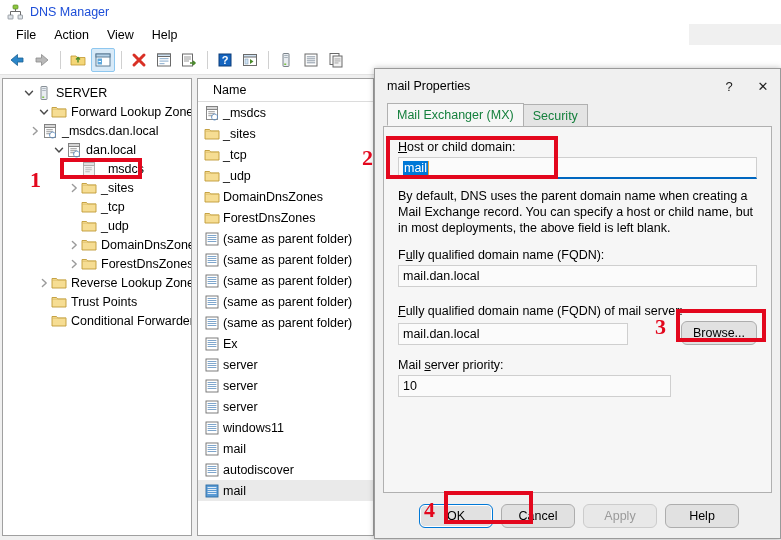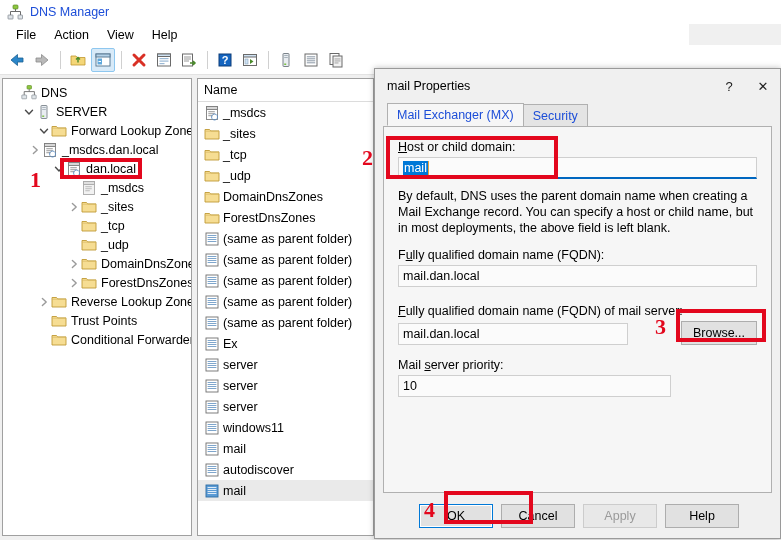--- a/index.html
+++ b/index.html
@@ -69,21 +69,21 @@
     width: 14px; height: 19px; flex: none; display: flex;
     align-items: center; justify-content: center; color: #636363; font-size: 9px;
   }
   .twist svg { display: block; }
   .ticon { width: 16px; height: 16px; flex: none; margin-right: 4px; }
   .tlabel { padding-right: 3px; }
 
   
   .lhead {
     height: 23px; display: flex; align-items: center;
-    padding-left: 6px; font-size: 12.5px;
+    padding-left: 15px; font-size: 12.5px;
     background: #ffffff; border-bottom: 1px solid #dcdcdc;
   }
   .lrow {
     display: flex; align-items: center; height: 21px;
     padding-left: 6px; font-size: 12.5px; white-space: nowrap;
   }
   .lrow.sel { background: #eaeaea; }
   .licon { width: 16px; height: 16px; flex: none; margin-right: 3px; }
 
   
@@ -102,21 +102,21 @@
     justify-content: center; font-size: 13px; color: #222;
   }
 
   .tabstrip {
     display: flex; align-items: flex-end; height: 23px;
     padding-left: 12px; position: relative; z-index: 2;
   }
   .tab {
     height: 22px; padding: 0 9px; display: flex; align-items: center;
     font-size: 12.5px; border: 1px solid #b0b0b0; background: #e4e4e4;
-    border-bottom: none; margin-right: -1px; color: #1d4ed8;
+    border-bottom: none; margin-right: -1px; color: #15803d;
   }
   .tab.active { background: #f6f6f6; height: 23px; border-bottom: 1px solid #f6f6f6; }
 
   .tabbody {
     position: absolute; left: 8px; top: 57px; right: 8px; bottom: 45px;
     background: #f6f6f6; border: 1px solid #b0b0b0;
   }
   .tb-pad { padding: 13px 14px 0 14px; }
 
   .flabel { font-size: 12.5px; margin-bottom: 3px; color: #000; }
@@ -132,21 +132,21 @@
 
   .desc {
     font-size: 12.5px; line-height: 16px; color: #000;
     margin: 9px 0 12px 0;
   }
 
   .row-inline { display: flex; align-items: flex-end; }
 
   .btn {
     height: 24px; min-width: 74px; padding: 0 10px;
-    background: #e1e1e1; border: 1px solid #adadad; border-radius: 0;
+    background: #e1e1e1; border: 1px solid #adadad; border-radius: 6px;
     font-size: 12.5px; color: #000; display: flex;
     align-items: center; justify-content: center; font-family: "Liberation Sans", sans-serif;
   }
   .btn.focus { border: 1px solid #0078d7; box-shadow: inset 0 0 0 1px #ffffff; background: #e1e1e1; }
   .btn.disabled { color: #9a9a9a; background: #e8e8e8; border-color: #cccccc; }
 
   .dlg-footer {
     position: absolute; left: 0; right: 0; bottom: 0; height: 44px;
     display: flex; align-items: center; justify-content: flex-start;
     padding-right: 11px; gap: 8px; margin-left: 44px;
@@ -275,30 +275,20 @@
         <rect x="6" y="5" width="9" height="11" fill="#f2f2f2" stroke="#6a6a6a" stroke-width="1"></rect>
         <rect x="7.5" y="7.5" width="6" height="0.9" fill="#9a9a9a"></rect>
         <rect x="7.5" y="9.5" width="6" height="0.9" fill="#9a9a9a"></rect>
         <rect x="7.5" y="11.5" width="4" height="0.9" fill="#9a9a9a"></rect>
       </svg>
     </div>
   </div>
 
   <div class="tree-panel">
     <div class="tree-inner" id="tree-inner">
-        <div class="trow" style="padding-left: 4px;">
-          <span class="twist"></span>
-          <span class="ticon"><svg width="16" height="16" viewBox="0 0 16 16">
-              <rect x="6" y="0.5" width="4.5" height="3.6" rx="0.8" fill="#8ec641" stroke="#5a8a22" stroke-width="0.6"></rect>
-              <path d="M8.2 4.1 V6.6 M3.2 10 V6.6 H13.4 V10" stroke="#6b6b6b" stroke-width="0.9" fill="none"></path>
-              <rect x="0.8" y="10" width="4.8" height="3.8" rx="0.5" fill="#dfe4e8" stroke="#7b838a" stroke-width="0.6"></rect>
-              <rect x="10.8" y="10" width="4.4" height="3.8" rx="0.5" fill="#dfe4e8" stroke="#7b838a" stroke-width="0.6"></rect>
-            </svg></span>
-          <span class="tlabel">DNS</span>
-        </div>
         <div class="trow" style="padding-left: 19px;">
           <span class="twist">
             <svg width="10" height="10" viewBox="0 0 10 10">
               <path d="M1.5 3.2 L5 7 L8.5 3.2" fill="none" stroke="#4a4a4a" stroke-width="1.4" stroke-linecap="round" stroke-linejoin="round"></path>
             </svg>
           </span>
           <span class="ticon"><svg width="16" height="16" viewBox="0 0 16 16">
               <rect x="5" y="1.5" width="6" height="13" rx="0.6" fill="#e9edf1" stroke="#7b838a" stroke-width="0.9"></rect>
               <rect x="6.2" y="3" width="3.6" height="0.9" fill="#a7b2bb"></rect>
               <rect x="6.2" y="5" width="3.6" height="0.9" fill="#a7b2bb"></rect>

